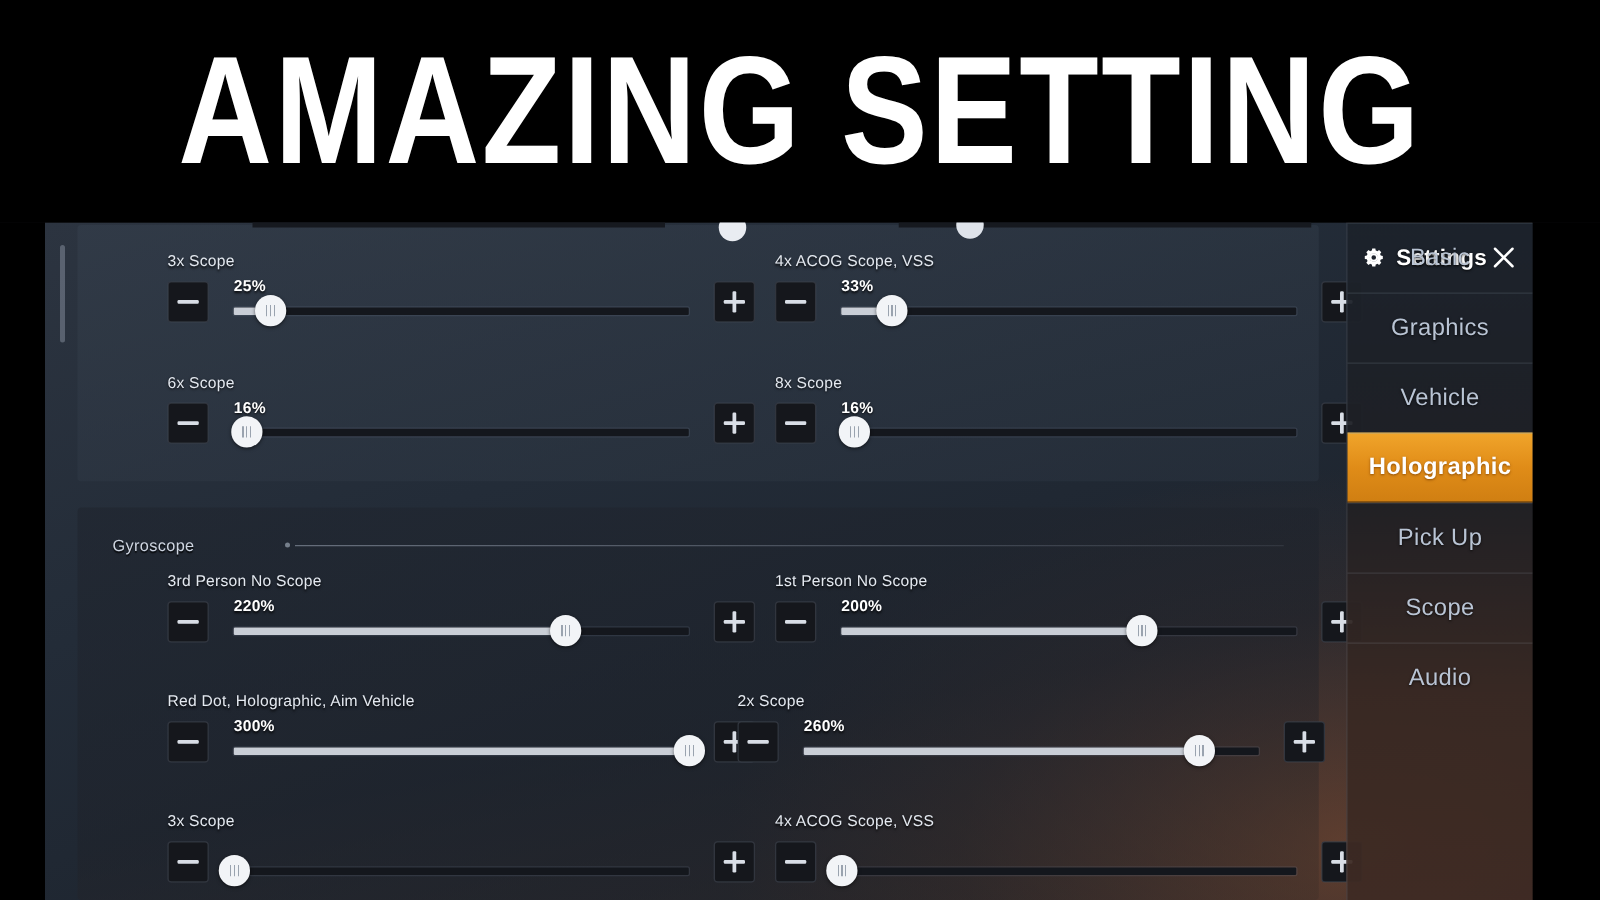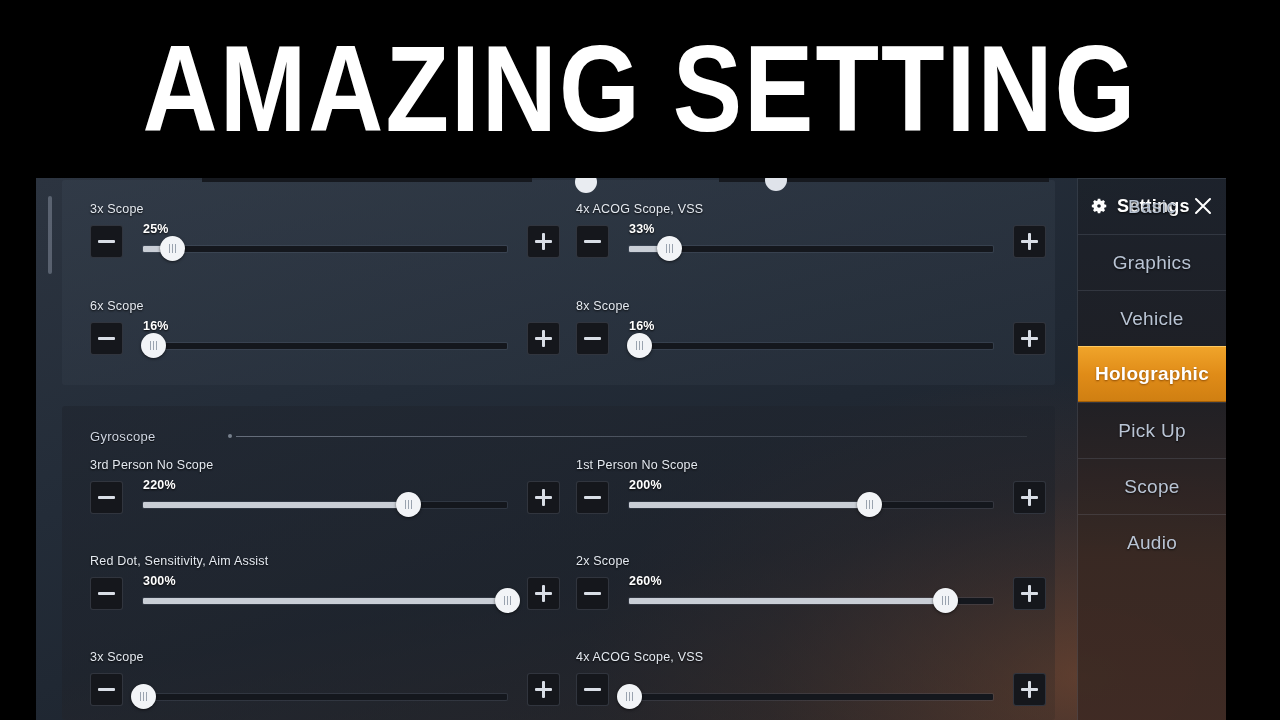--- a/index.html
+++ b/index.html
@@ -85,21 +85,21 @@
   }
   .section-head .sh-dot{
     width:4px; height:4px; border-radius:50%;
     background:rgba(190,200,215,.55); margin:0 0 0 72px; flex:none;
   }
   .section-head .sh-line{
     flex:1; height:1px; background:linear-gradient(90deg, rgba(185,195,212,.45), rgba(185,195,212,.10)); margin-left:4px;
   }
 
   
-  .row{ position:absolute; width:470px; }
+  .row{ position:absolute; width:470px;margin-left:44px; }
   .row .rlabel{
     color:#e4e9f0; font-size:12.5px; letter-spacing:.2px;
     text-shadow:0 1px 2px rgba(0,0,0,.85); white-space:nowrap;
     margin-bottom:9px;
   }
   .ctrl{ position:relative; height:34px; }
 
   .btn{
     position:absolute; top:0; width:33px; height:33px;
     background:#15171c; border:1px solid rgba(150,165,185,.22);
@@ -325,41 +325,41 @@
             <div class="track">
               <div class="fill" style="width: 66%;"></div>
             </div>
             <div class="knob" style="left: 66%;">
               <span class="grip"></span>
             </div>
           </div>
         </div>
       </div>
       <div class="row" style="top: 148px; left: 28px;">
-        <div class="rlabel">Red Dot, Sensitivity, Aim Assist</div>
+        <div class="rlabel">Red Dot, Holographic, Aim Vehicle</div>
         <div class="ctrl">
           <div class="btn minus">
             <span class="bar-h"></span>
           </div>
           <div class="btn plus">
             <span class="bar-h"></span>
             <span class="bar-v"></span>
           </div>
           <div class="slider">
             <div class="val">300%</div>
             <div class="track">
               <div class="fill" style="width: 100%;"></div>
             </div>
             <div class="knob" style="left: 100%;">
               <span class="grip"></span>
             </div>
           </div>
         </div>
       </div>
-      <div class="row" style="top: 148px; left: 514px;">
+      <div class="row" style="top: 148px; left: 484px;">
         <div class="rlabel">2x Scope</div>
         <div class="ctrl">
           <div class="btn minus">
             <span class="bar-h"></span>
           </div>
           <div class="btn plus">
             <span class="bar-h"></span>
             <span class="bar-v"></span>
           </div>
           <div class="slider">

